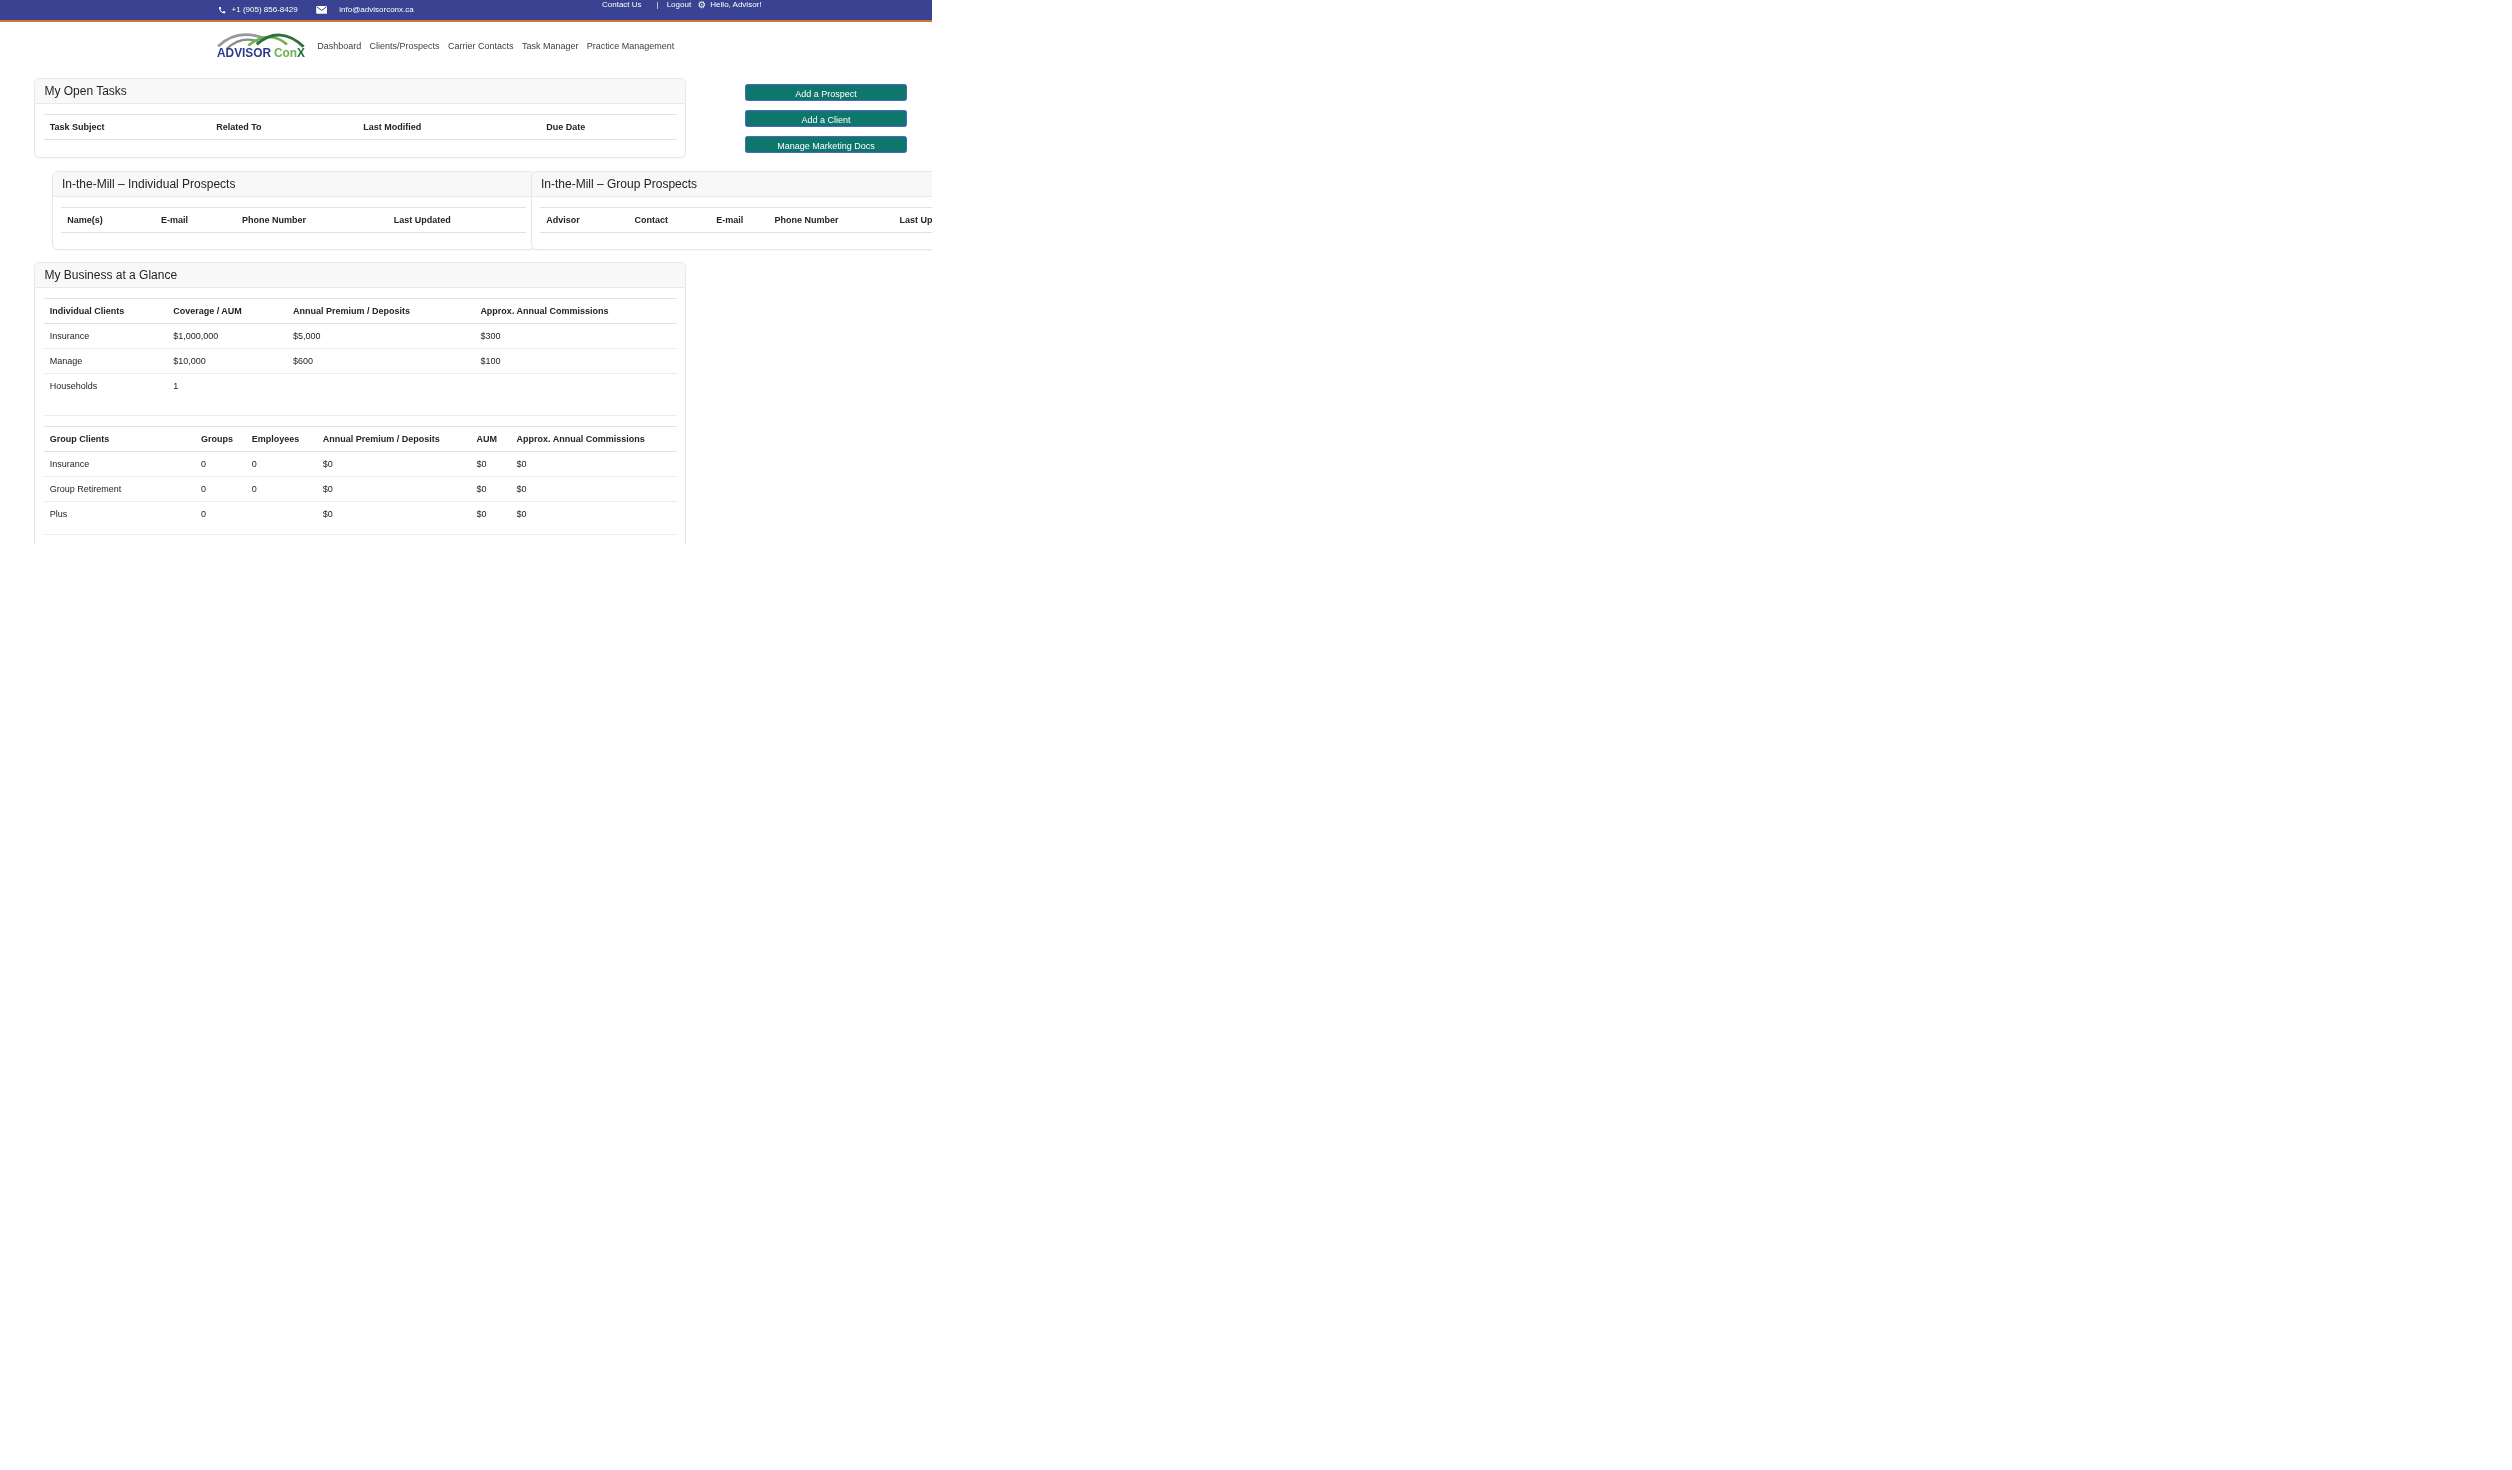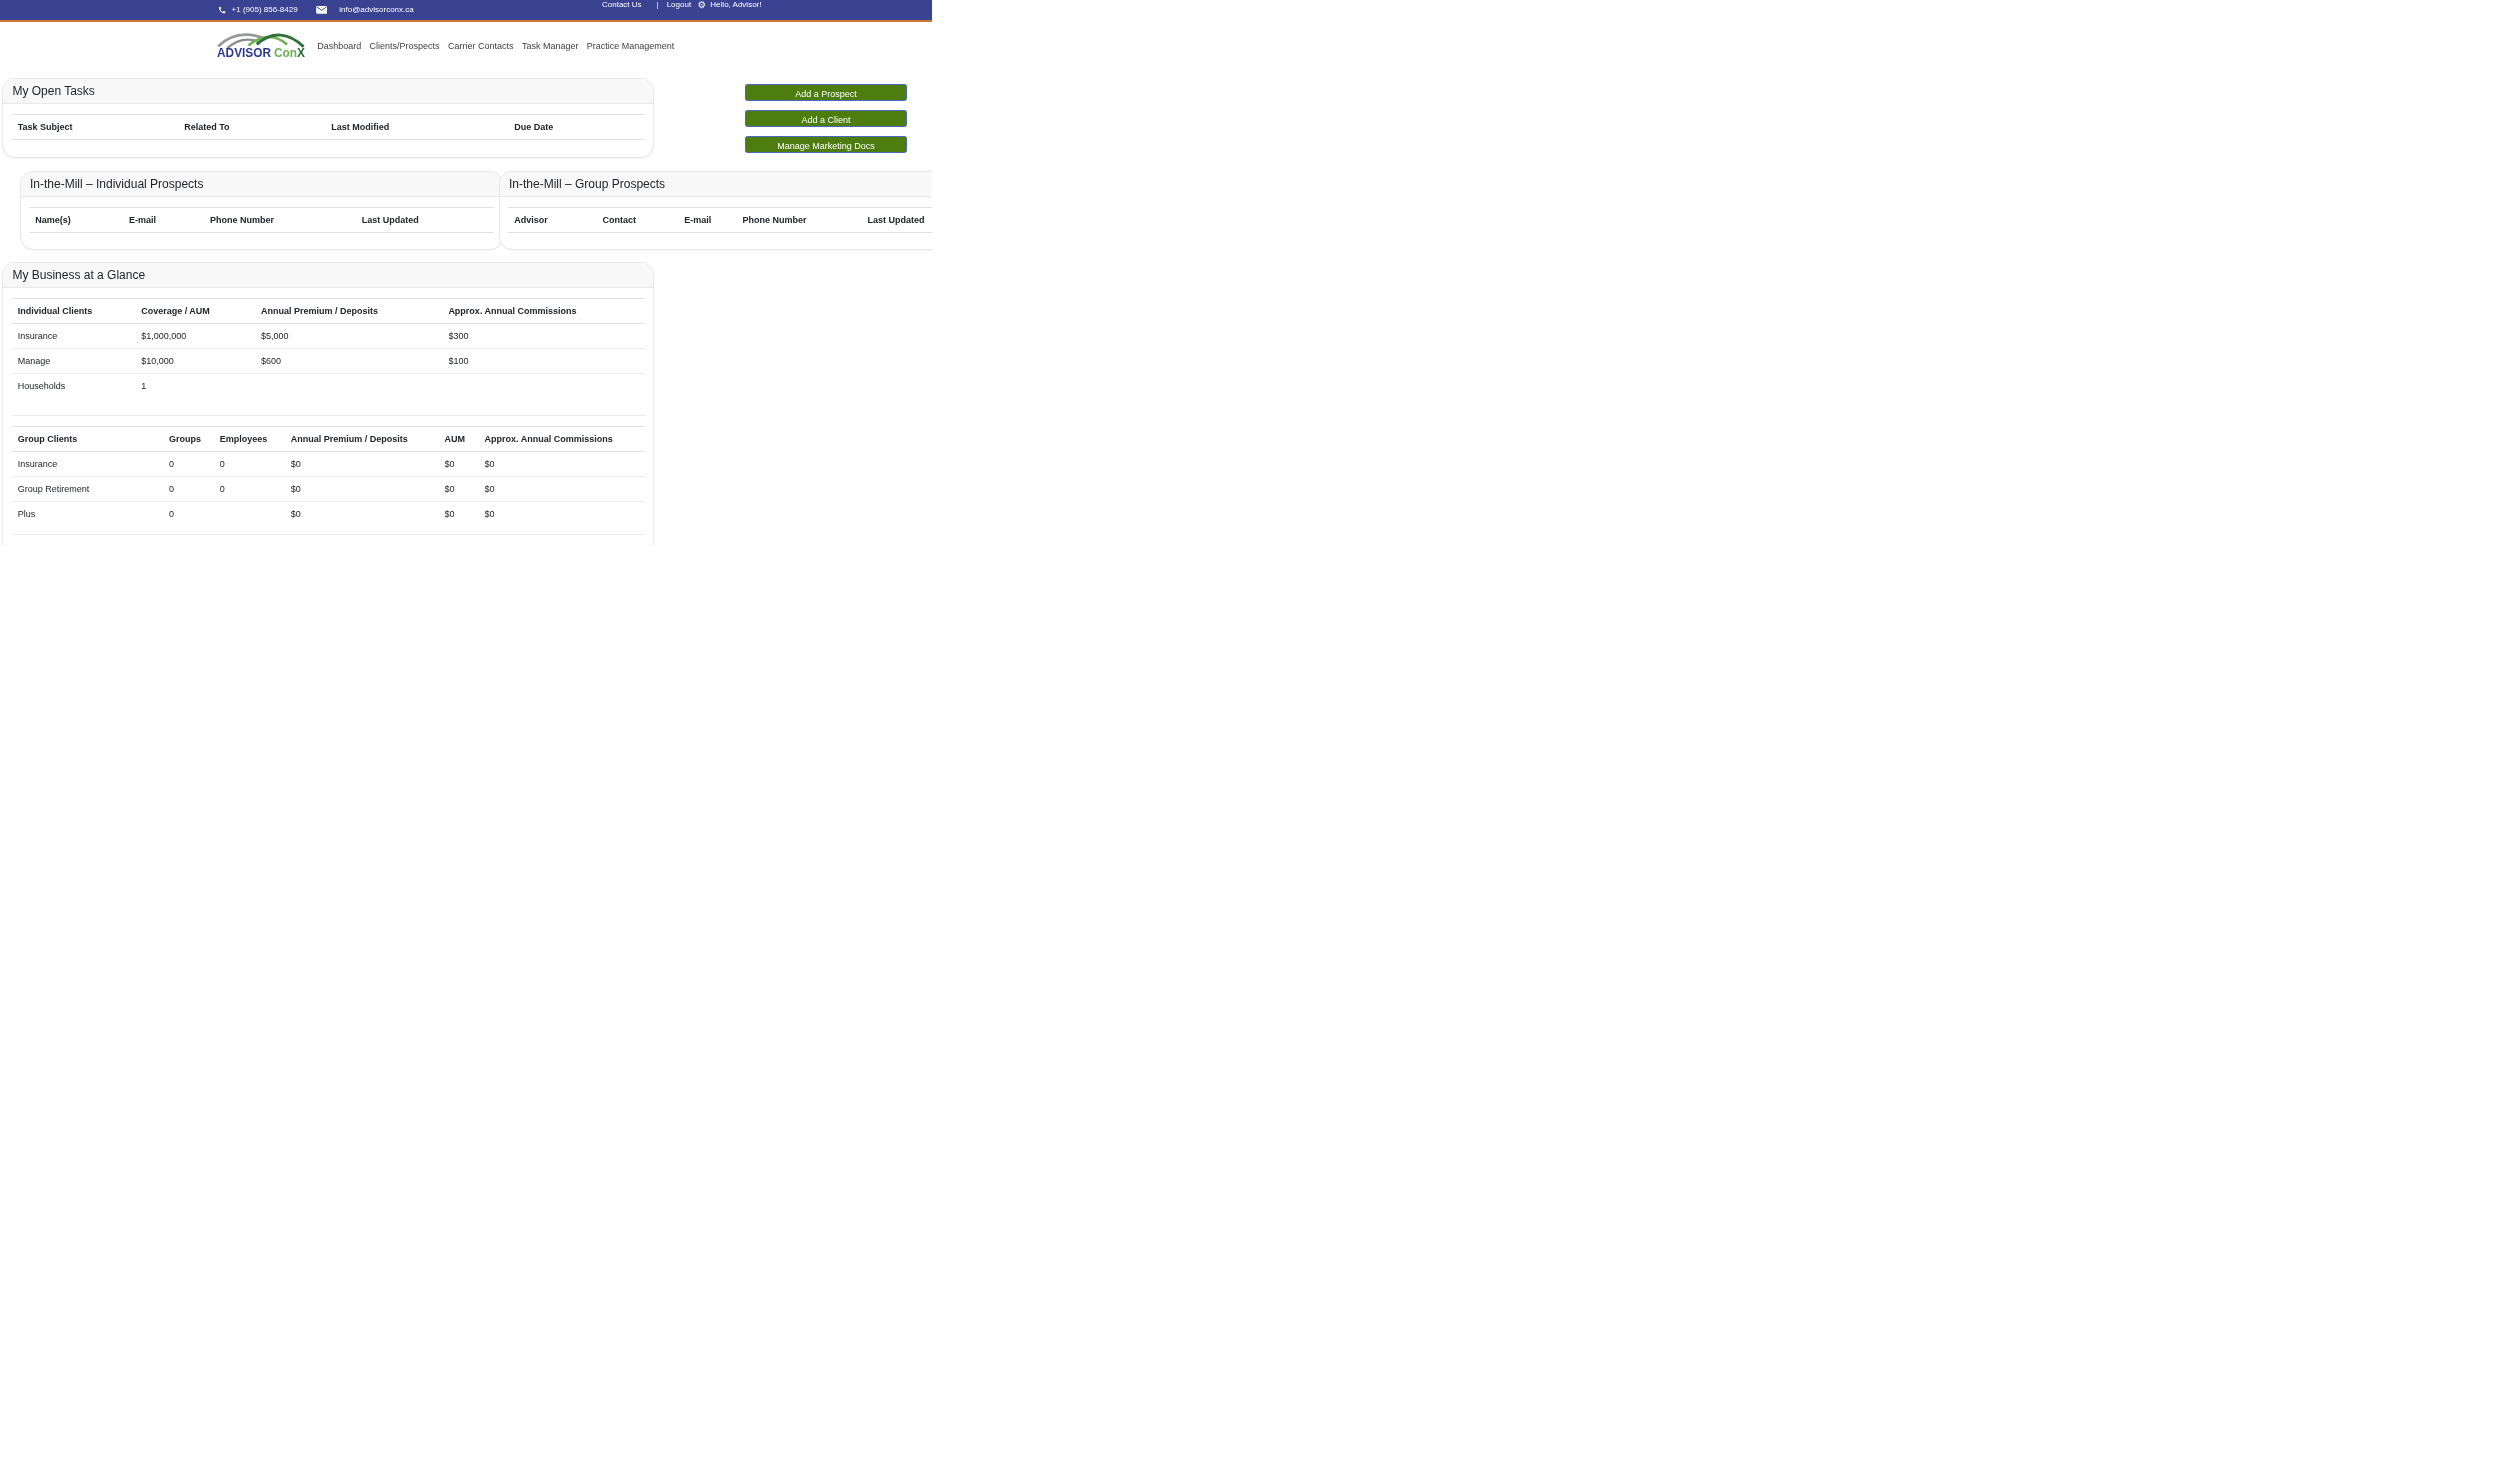--- a/index.html
+++ b/index.html
@@ -33,23 +33,24 @@
   .brand{position:absolute;left:217px;top:8.3px;width:89px;height:30px;cursor:pointer}
   .nav-links{
     position:absolute;left:313px;top:0;height:48px;
     display:flex;align-items:center;font-size:9px;color:#3f3f3f;
   }
   .nav-links a{padding:0 4.2px;color:#3f3f3f}
 
   
   .card{
     position:absolute;background:#fff;
-    border:0.6px solid #e4e7eb;border-radius:13px;
+    border:0.6px solid #e4e7eb;border-radius:6px;
     box-shadow:0 0.6px 1.2px rgba(0,0,0,.04);
     overflow:hidden;
+    margin-left:32px;
   }
   .card-header{
     height:24px;background:#f8f8f8;border-bottom:0.6px solid #e9e9e9;
     display:flex;align-items:center;padding:0 9px;
     font-size:12px;color:#212529;
   }
   .card-body{padding:9.5px 8.3px 0 8.3px}
 
   #card-tasks {left:2.4px;  top:78px;width:650px;height:78px}
   #card-ind   {left:20px;  top:171px;width:481px; height:77px}
@@ -72,21 +73,21 @@
     white-space:nowrap;overflow:hidden;
   }
   table.glance tbody tr:last-child td{border-bottom:0.6px solid #e9ecf0}
   table[data-table="business_glance.individual_table"] tbody tr:last-child td{padding-bottom:24px}
   table[data-table="business_glance.group_table"]      tbody tr:last-child td{padding-bottom:14.3px}
 
   
   #actions{position:absolute;left:745px;top:84px;width:162px}
   .action-btn{
     display:block;width:100%;height:17px;margin-bottom:9.2px;
-    background:#4d7c0f;color:#fff;border:0.6px solid #4b67c1;border-radius:2.4px;
+    background:#0f766e;color:#fff;border:0.6px solid #4b67c1;border-radius:2.4px;
     font-size:9px;font-family:inherit;cursor:pointer;line-height:16px;text-align:center;
   }
 </style>
 </head>
 <body>
 
 <header class="topbar">
   <div class="topbar-left">
     <span class="tb-icon">
       <svg width="8.3" height="8.3" viewBox="0 0 24 24" fill="#ffffff">

